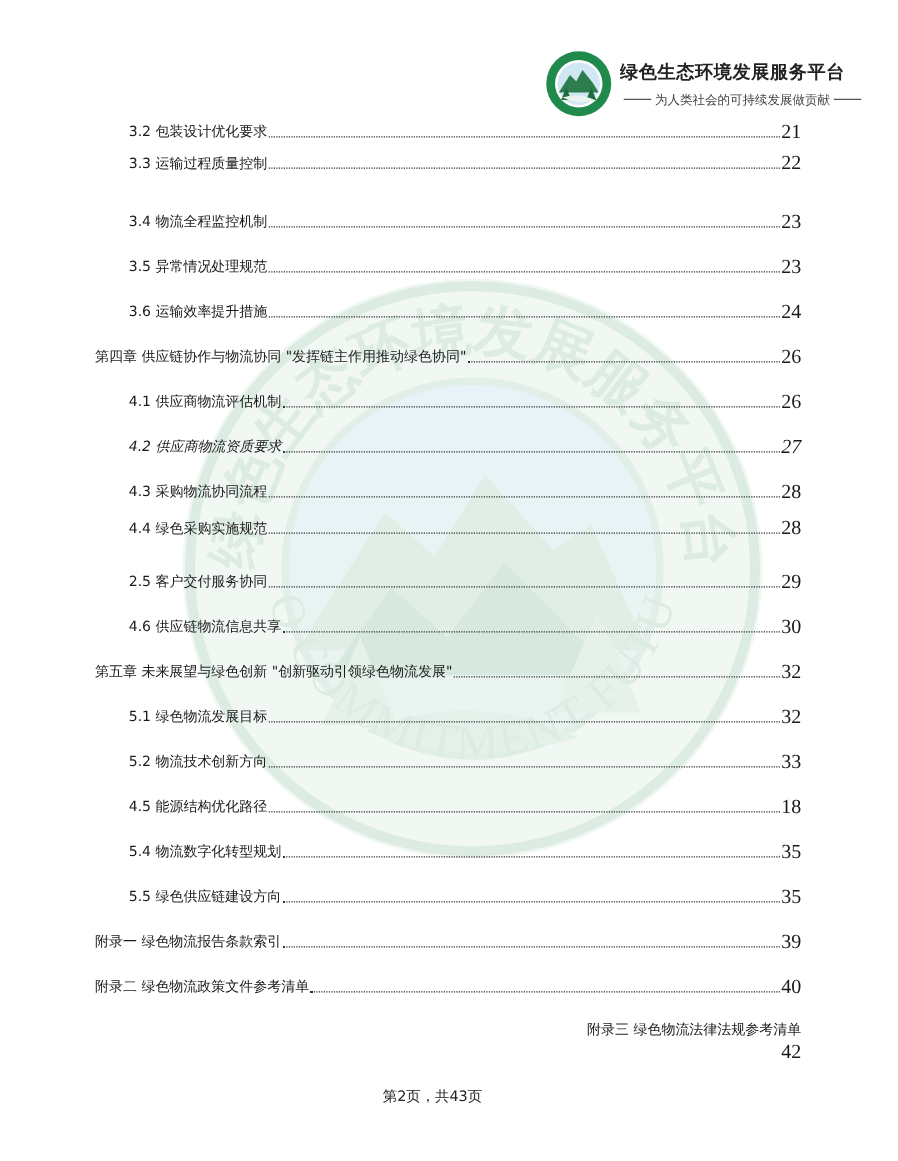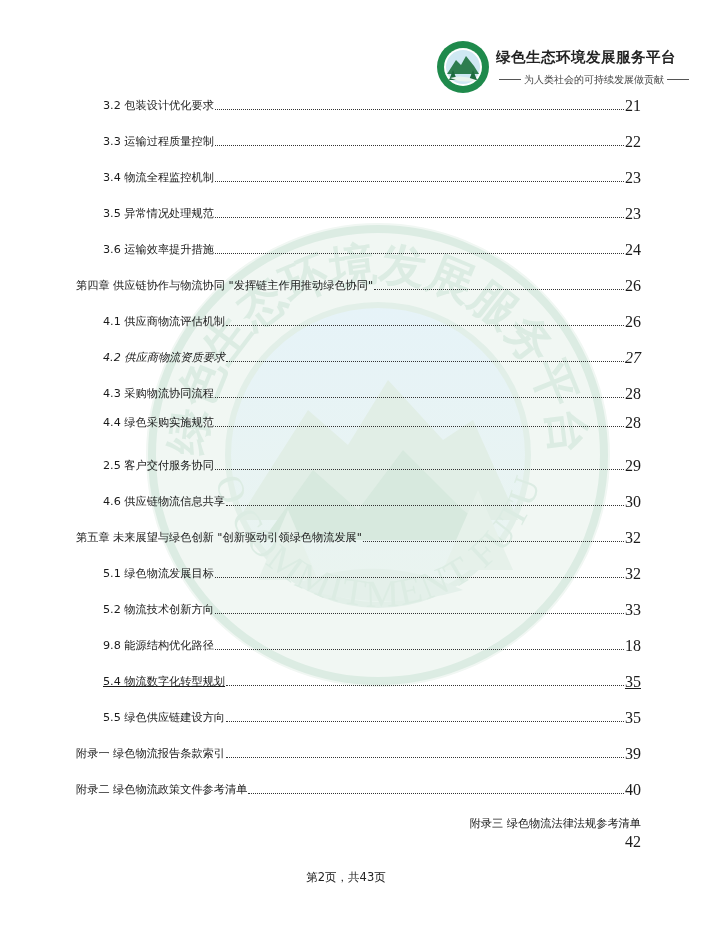--- a/index.html
+++ b/index.html
@@ -71,21 +71,21 @@
     </div>
   </div>
 </div>
 
 <div class="toc" id="toc">
     <div class="toc-row lvl2" style="top: 97px;">
       <span class="label">3.2 包装设计优化要求</span>
       <span class="leader"></span>
       <span class="page">21</span>
     </div>
-    <div class="toc-row lvl2" style="top: 133px;">
+    <div class="toc-row lvl2" style="top: 122px;">
       <span class="label">3.3 运输过程质量控制</span>
       <span class="leader"></span>
       <span class="page">22</span>
     </div>
     <div class="toc-row lvl2" style="top: 169px;">
       <span class="label">3.4 物流全程监控机制</span>
       <span class="leader"></span>
       <span class="page">23</span>
     </div>
     <div class="toc-row lvl2" style="top: 205px;">
@@ -142,25 +142,25 @@
       <span class="label">5.1 绿色物流发展目标</span>
       <span class="leader"></span>
       <span class="page">32</span>
     </div>
     <div class="toc-row lvl2" style="top: 601px;">
       <span class="label">5.2 物流技术创新方向</span>
       <span class="leader"></span>
       <span class="page">33</span>
     </div>
     <div class="toc-row lvl2" style="top: 637px;">
-      <span class="label">9.8 能源结构优化路径</span>
+      <span class="label">4.5 能源结构优化路径</span>
       <span class="leader"></span>
       <span class="page">18</span>
     </div>
-    <div class="toc-row lvl2" style="top: 673px; text-decoration: underline;">
+    <div class="toc-row lvl2" style="top: 673px;">
       <span class="label">5.4 物流数字化转型规划</span>
       <span class="leader"></span>
       <span class="page">35</span>
     </div>
     <div class="toc-row lvl2" style="top: 709px;">
       <span class="label">5.5 绿色供应链建设方向</span>
       <span class="leader"></span>
       <span class="page">35</span>
     </div>
     <div class="toc-row lvl1" style="top: 745px;">

